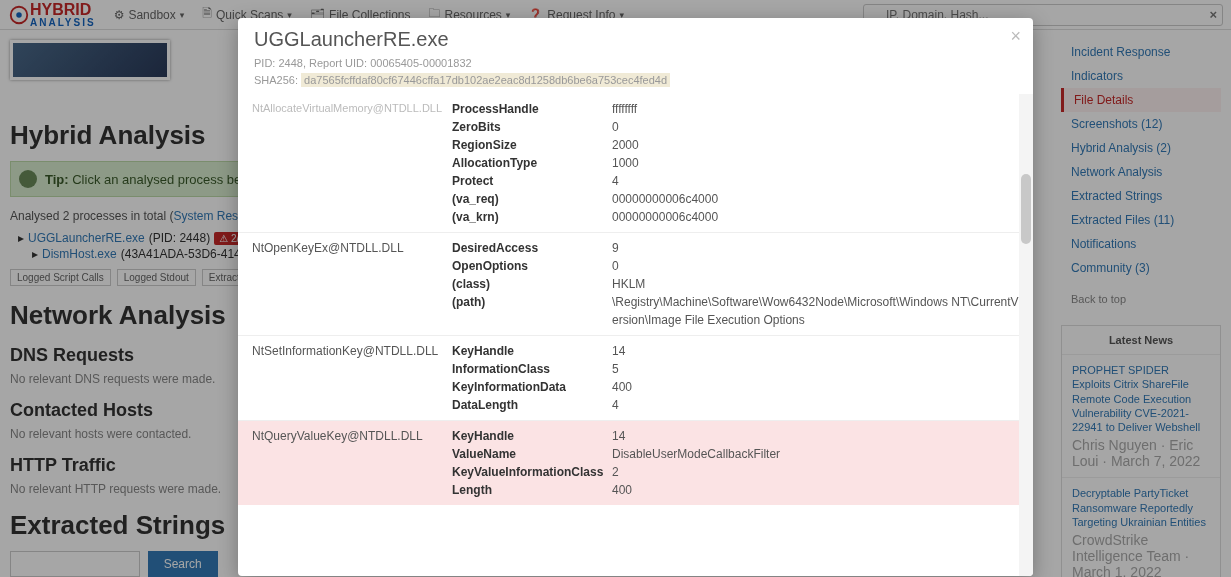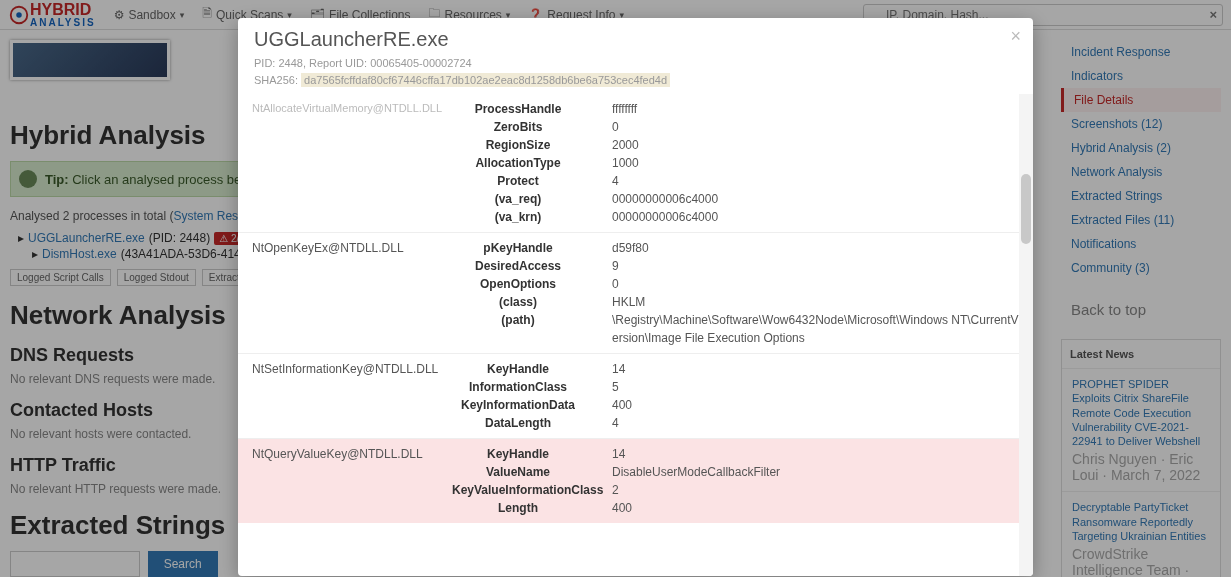--- a/index.html
+++ b/index.html
@@ -27,23 +27,23 @@
 .small{font-size:12px;color:#555;margin-bottom:8px}
 .link{color:#337ab7}
 .proc-tree{margin-left:8px;font-size:12px}
 .proc-row{display:flex;align-items:center;gap:4px;margin:2px 0}
 .badge-red{background:#c62828;color:#fff;font-size:10px;padding:1px 5px;border-radius:2px}
 .pill-row{display:flex;flex-wrap:wrap;gap:6px;margin-top:8px}
 .pill{border:1px solid #ccc;font-size:10px;padding:2px 6px;color:#666;background:#fff}
 .page-right{position:absolute;right:0;top:0;width:180px;padding:10px}
 .rnav-item{font-size:12px;color:#337ab7;padding:5px 10px;cursor:pointer}
 .rnav-item.active{color:#c62828;border-left:3px solid #c62828;font-weight:400;background:#fdf2f2}
-.back-top{font-size:15px;color:#888;margin:21px 10px}
+.back-top{font-size:11px;color:#888;margin:13px 10px}
 .news-box{border:1px solid #ddd;margin-top:20px;font-size:11px}
-.news-head{text-align:left;padding:8px;font-weight:600;color:#555;border-bottom:1px solid #eee}
+.news-head{text-align:center;padding:8px;font-weight:600;color:#555;border-bottom:1px solid #eee}
 .news-item{padding:8px 10px;border-bottom:1px solid #eee}
 .news-title{color:#337ab7;font-size:11px;line-height:1.3}
 .news-meta{color:#aaa;font-size:14px;margin-top:3px}
 
 .modal{position:absolute;left:238px;top:18px;width:795px;height:558px;background:#fff;border-radius:4px;z-index:10;box-shadow:0 5px 20px rgba(0,0,0,.3);display:flex;flex-direction:column;overflow:hidden}
 .modal-head{padding:10px 16px 6px;position:relative}
 .modal-close{position:absolute;right:12px;top:8px;color:#bbb;font-size:18px;cursor:pointer;font-weight:300}
 .mtitle{font-size:20px;color:#555;margin-bottom:4px}
 .meta{font-size:11px;color:#999;line-height:1.5}
 .sha-hl{background:#f0ead6;padding:1px 3px}
@@ -51,21 +51,21 @@
 .tab{padding:8px 14px;font-size:13px;color:#337ab7;cursor:pointer}
 .tab.active{border:1px solid #ddd;border-bottom:1px solid #fff;border-radius:3px 3px 0 0;margin-bottom:-1px;color:#555;background:#fff}
 .modal-body{flex:1;overflow-y:auto;padding:0;position:relative}
 .scrollbar-fake{position:absolute;right:0;top:0;width:14px;height:100%;background:#f4f4f4}
 .scrollthumb{position:absolute;right:2px;top:80px;width:10px;height:70px;background:#c8c8c8;border-radius:5px}
 .call-block{padding:6px 14px;border-top:1px solid #eee}
 .call-block.hl{background:#fbe3e4}
 .call-name{font-size:12px;color:#555;float:left;width:200px;padding-top:2px}
 .call-params{margin-left:200px}
 .prow{display:flex;font-size:12px;line-height:1.5}
-.pkey{width:160px;text-align:center;padding-right:28px;color:#333;font-weight:600}
+.pkey{width:160px;text-align:left;padding-right:28px;color:#333;font-weight:600}
 .pval{flex:1;color:#555;word-break:break-all}
 input.sinput{width:130px;height:26px;border:1px solid #ccc;padding:0 6px;font-size:12px}
 .sbtn{height:26px;background:#337ab7;color:#fff;border:none;padding:0 16px;font-size:12px;cursor:pointer;margin-left:4px}
 .muted{color:#888;font-size:12px;margin:4px 0 14px}
 </style>
 </head>
 <body>
 
 <div class="topnav">
   <div class="logo">
@@ -162,21 +162,21 @@
     </div>
   </div>
 </div>
 
 <div class="overlay"></div>
 
 <div class="modal">
   <div class="modal-head">
     <span class="modal-close">×</span>
     <div class="mtitle">UGGLauncherRE.exe</div>
-    <div class="meta">PID: 2448, Report UID: 00065405-00002724</div>
+    <div class="meta">PID: 2448, Report UID: 00065405-00001832</div>
     <div class="meta"><span>SHA256: </span><span class="sha-hl">da7565fcffdaf80cf67446cffa17db102ae2eac8d1258db6be6a753cec4fed4d</span></div>
   </div>
   <div class="modal-body">
     <div id="blocks">
         <div class="call-block" style="border-top: none;">
           <div class="call-name" style="color:#bbb;font-size:11px">NtAllocateVirtualMemory@NTDLL.DLL</div>
           <div class="call-params">
             <div class="prow">
               <div class="pkey">ProcessHandle</div>
               <div class="pval">ffffffff</div>
@@ -205,24 +205,20 @@
               <div class="pkey">(va_krn)</div>
               <div class="pval">00000000006c4000</div>
             </div>
           </div>
           <div style="clear:both"></div>
         </div>
         <div class="call-block">
           <div class="call-name">NtOpenKeyEx@NTDLL.DLL</div>
           <div class="call-params">
             <div class="prow">
-              <div class="pkey">pKeyHandle</div>
-              <div class="pval">d59f80</div>
-            </div>
-            <div class="prow">
               <div class="pkey">DesiredAccess</div>
               <div class="pval">9</div>
             </div>
             <div class="prow">
               <div class="pkey">OpenOptions</div>
               <div class="pval">0</div>
             </div>
             <div class="prow">
               <div class="pkey">(class)</div>
               <div class="pval">HKLM</div>

